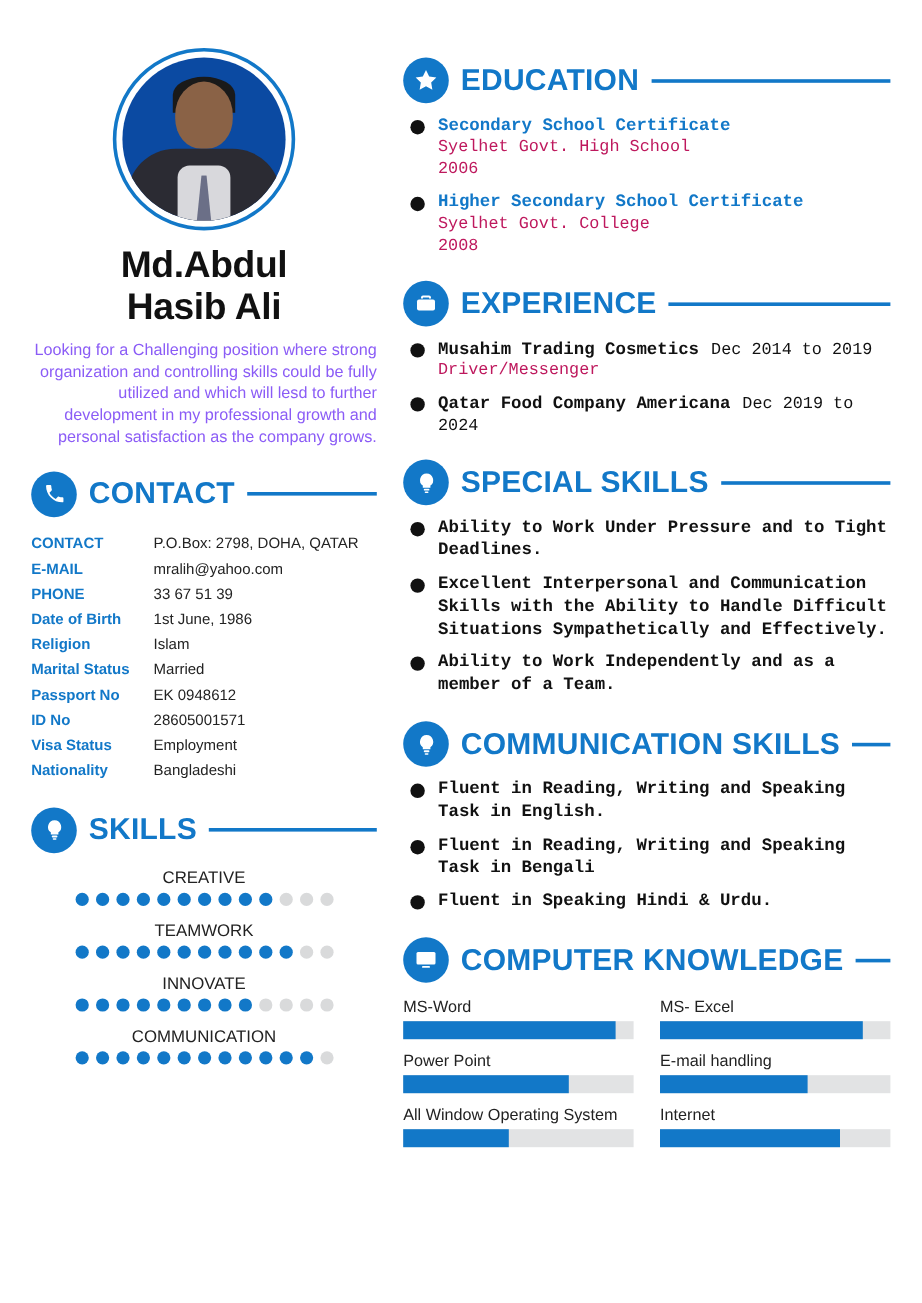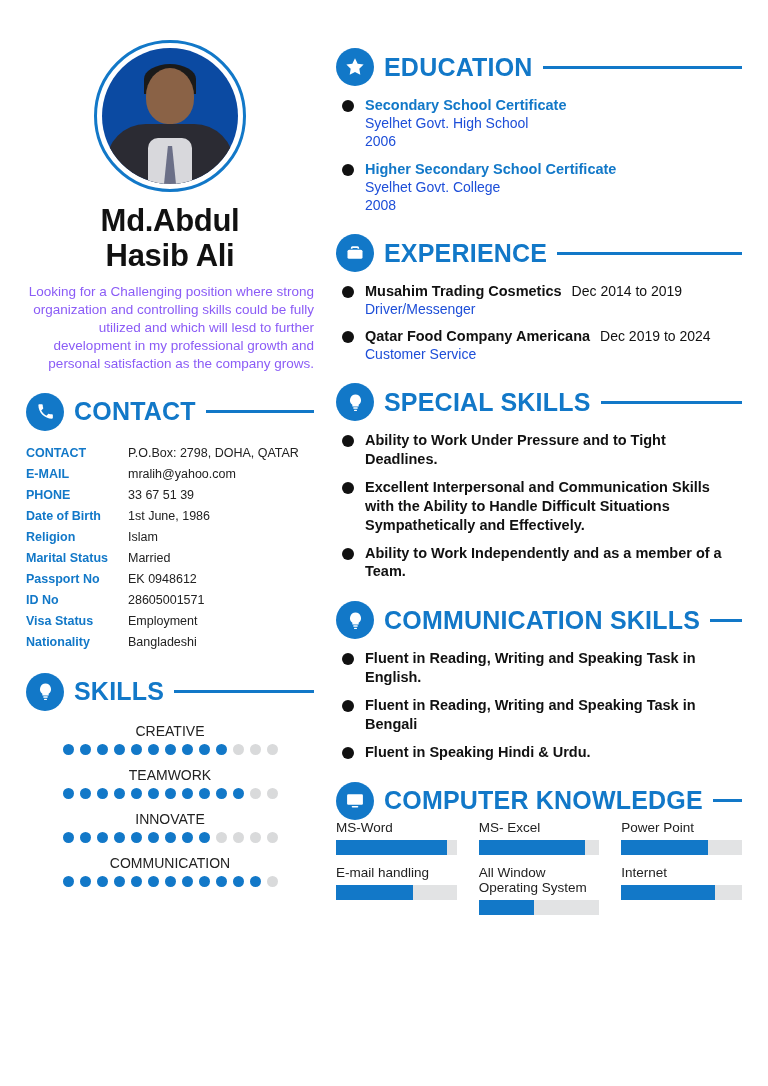--- a/index.html
+++ b/index.html
@@ -86,36 +86,36 @@
   .contact-table td.v { color:#222; }
 
   
   .skill-block { margin-top: 12px; text-align:center; }
   .skill-label { font-size: 14px; color:#222; margin-bottom: 5px; }
   .dots { display:flex; justify-content:center; gap: 6px; }
   .dot { width: 11px; height: 11px; border-radius:50%; background:#1278c8; }
   .dot.off { background:#d9dadb; }
 
   
-  .bul-list { margin-top: 10px; }
+  .bul-list { margin-top: 10px; font-family: Liberation Mono, monospace; }
   .bul { display:flex; align-items:flex-start; margin-bottom: 9px; }
   .bul-dot {
     width: 12px; height: 12px; border-radius: 50%; background:#111;
     flex: 0 0 12px; margin-top: 4px; margin-right: 11px; margin-left: 6px;
   }
   .bul-body { flex:1 1 auto; }
   .bul-title { font-size: 14.5px; font-weight:bold; color:#1278c8; line-height:1.25; }
-  .bul-sub { font-size: 14px; color:#1d4ed8; line-height:1.3; }
+  .bul-sub { font-size: 14px; color:#be185d; line-height:1.3; }
   .exp-title { font-size: 14.5px; font-weight:bold; color:#111; }
   .exp-date { font-size: 14px; color:#111; font-weight:normal; margin-left: 10px; }
   .sk-text { font-size: 14.5px; font-weight:bold; color:#111; line-height:1.3; }
 
   
   .ck-grid {
-    display:grid; grid-template-columns: 1fr 1fr 1fr;
+    margin-top: 12px; display:grid; grid-template-columns: 1fr 1fr;
     column-gap: 22px; row-gap: 10px;
   }
   .ck-item { }
   .ck-name { font-size: 13.5px; color:#222; margin-bottom: 5px; }
   .ck-bar { height: 15px; background:#e2e3e4; width: 100%; }
   .ck-fill { height: 100%; background:#1278c8; }
 
   svg { display:block; }
 </style>
 </head>
@@ -335,21 +335,20 @@
           </div>
           <div class="bul-sub">Driver/Messenger</div>
         </div>
       </div>
       <div class="bul">
         <div class="bul-dot"></div>
         <div class="bul-body">
           <div>
             <span class="exp-title">Qatar Food Company Americana</span><span class="exp-date">Dec 2019 to 2024</span>
           </div>
-          <div class="bul-sub">Customer Service</div>
         </div>
       </div>
     </div>
 
     <div class="sec-head">
       <div class="sec-ico">
         <svg width="19" height="19" viewBox="0 0 24 24" fill="#fff">
           <path d="M12 2a7 7 0 0 0-4 12.7V17h8v-2.3A7 7 0 0 0 12 2z"></path>
           <rect x="9" y="18" width="6" height="2" rx="1"></rect>
           <rect x="10" y="21" width="4" height="1.6" rx=".8"></rect>

